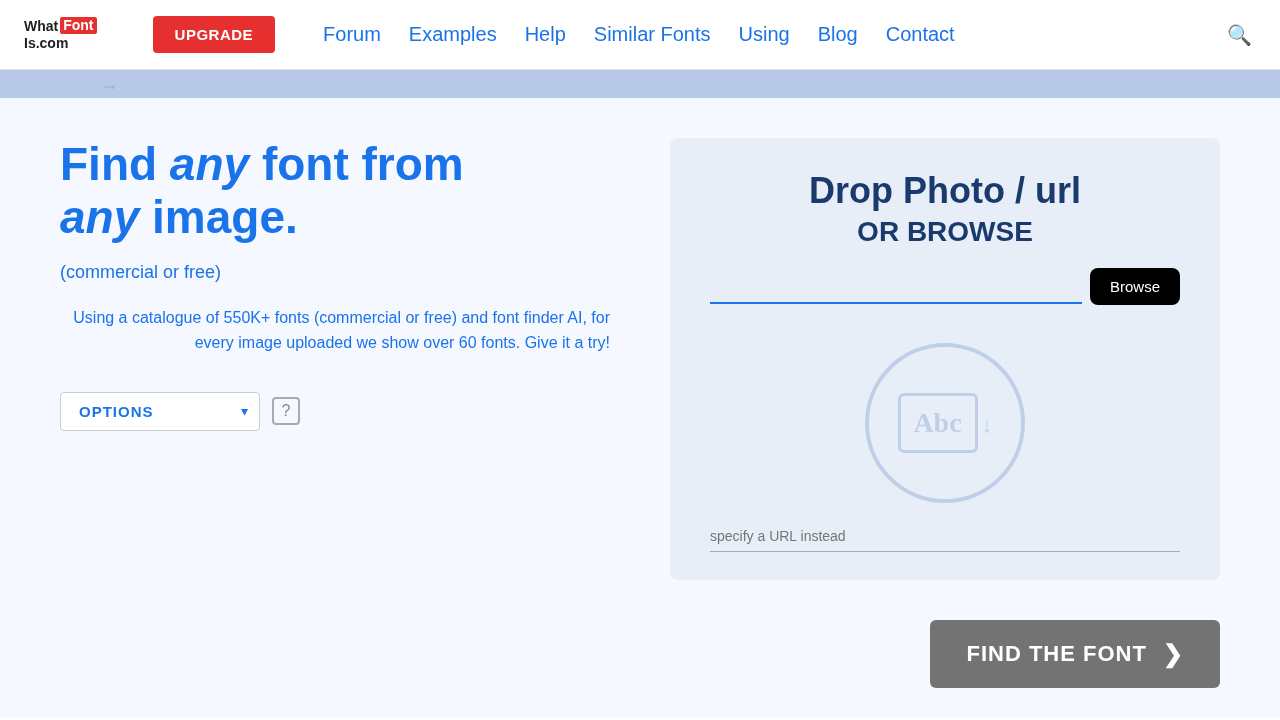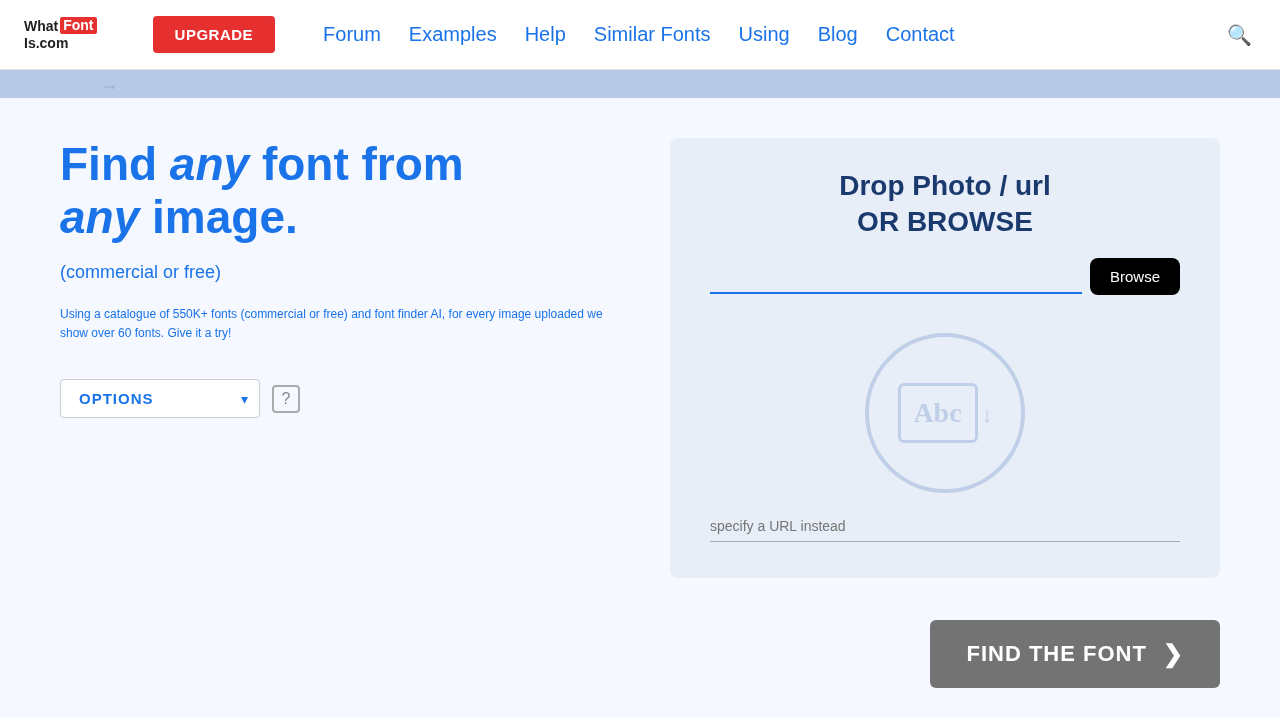--- a/index.html
+++ b/index.html
@@ -121,24 +121,25 @@
     .main-heading em {
       font-style: italic;
     }
     .subtitle {
       font-size: 18px;
       color: #1a73e8;
       margin-bottom: 22px;
       font-weight: 500;
     }
     .description {
-      font-size: 12px;
+      font-size: 16px;
       color: #1a73e8;
       line-height: 1.6;
       margin-bottom: 36px;
+      text-align: right;
     }
     .options-bar {
       display: flex;
       align-items: center;
       gap: 12px;
     }
     .options-select {
       border: 1px solid #ccc;
       background: #fff;
       padding: 10px 35px 10px 18px;
@@ -187,21 +188,21 @@
       background: #e8eef8;
       border-radius: 8px;
       padding: 32px 40px 28px 40px;
       text-align: center;
       min-height: 440px;
       display: flex;
       flex-direction: column;
       align-items: center;
     }
     .drop-title {
-      font-size: 28px;
+      font-size: 36px;
       font-weight: bold;
       color: #1a3a6e;
       margin-bottom: 4px;
     }
     .drop-or {
       font-size: 28px;
       font-weight: bold;
       color: #1a3a6e;
       margin-bottom: 20px;
     }

